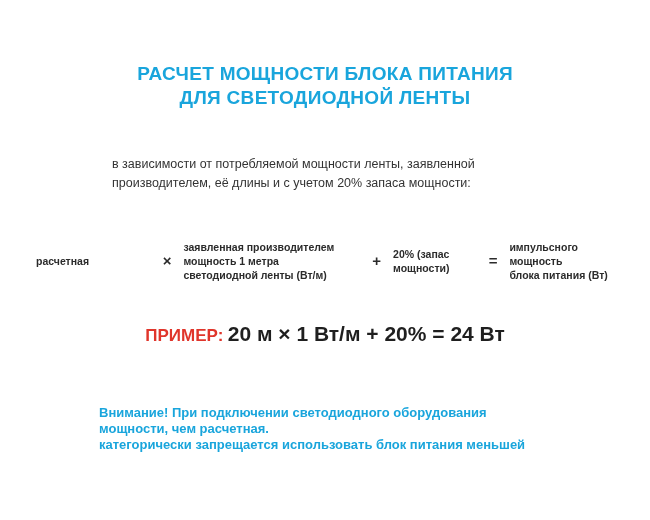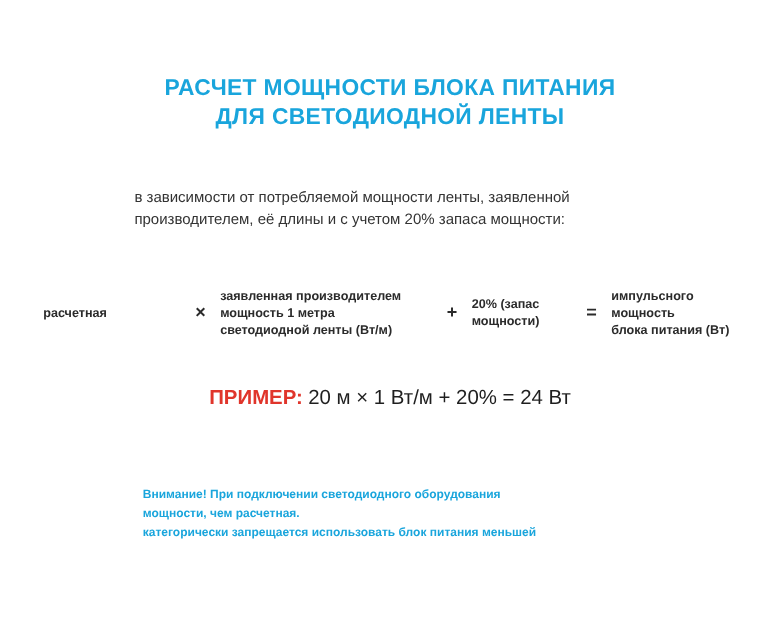--- a/index.html
+++ b/index.html
@@ -91,32 +91,32 @@
     text-align: center;
     white-space: nowrap;
   }
   .example .label {
     color: #e0352b;
     font-size: 17px;
     font-weight: bold;
   }
   .example .expr {
     color: #1f1f1f;
-    font-size: 17px;
-    font-weight: normal;
+    font-size: 21px;
+    font-weight: bold;
   }
 
   
   .warning {
     position: absolute;
     top: 405px;
-    left: 119px;
+    left: 99px;
     width: 450px;
     color: #19a5dc;
-    font-size: 10px;
+    font-size: 13px;
     font-weight: bold;
     line-height: 16px;
   }
   .warning div { white-space: nowrap; }
 </style>
 </head>
 <body>
 
 <div class="page">
 

